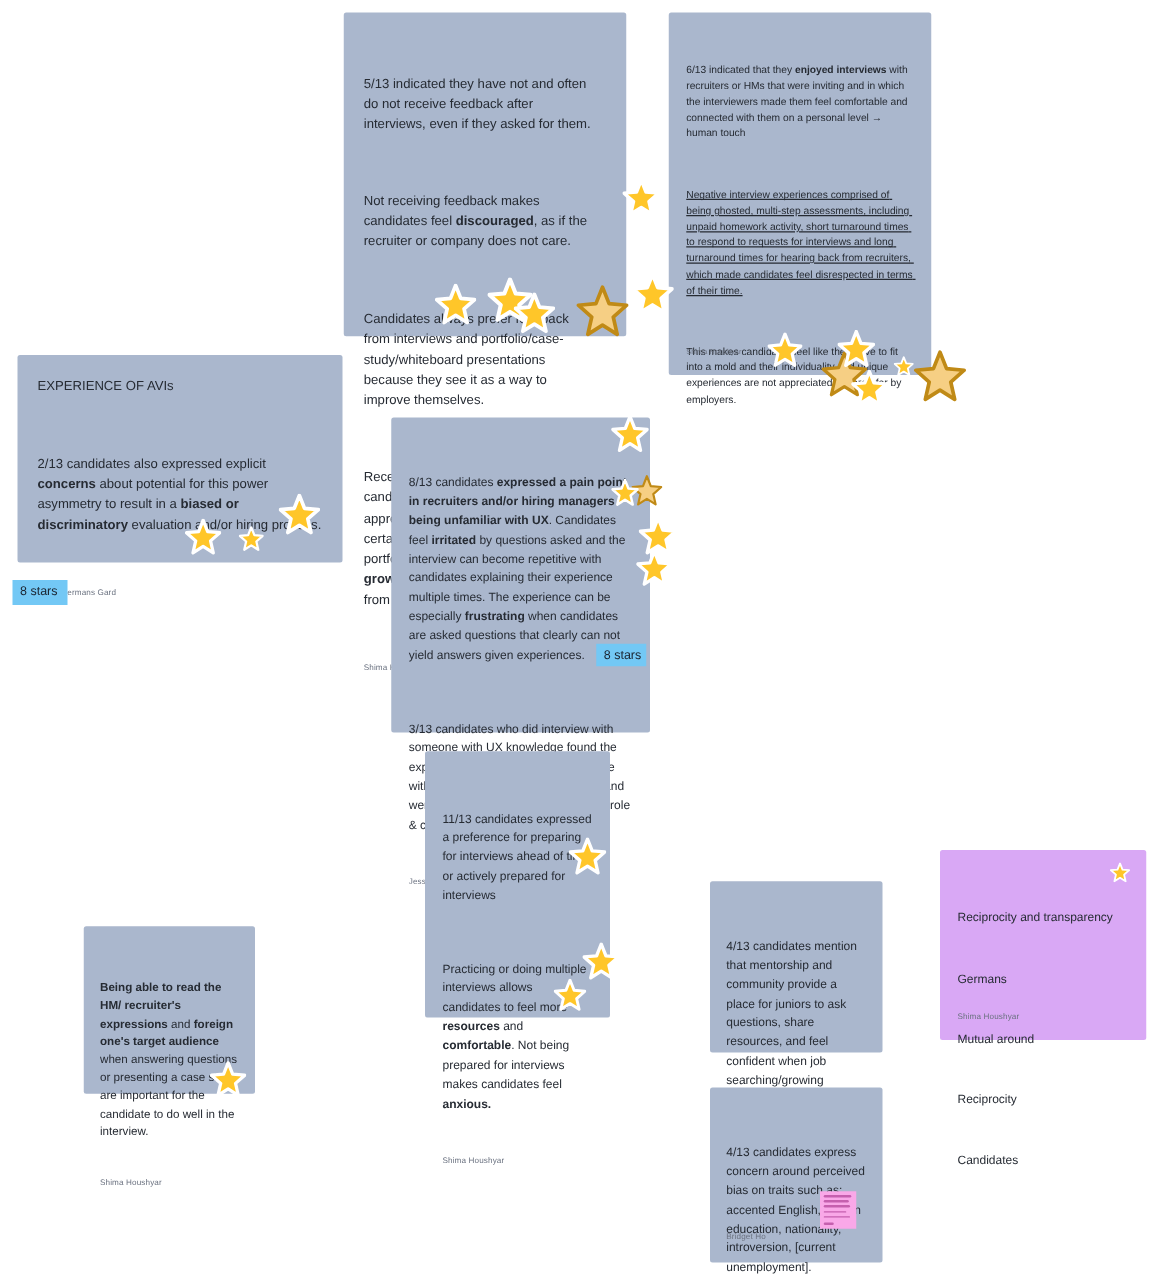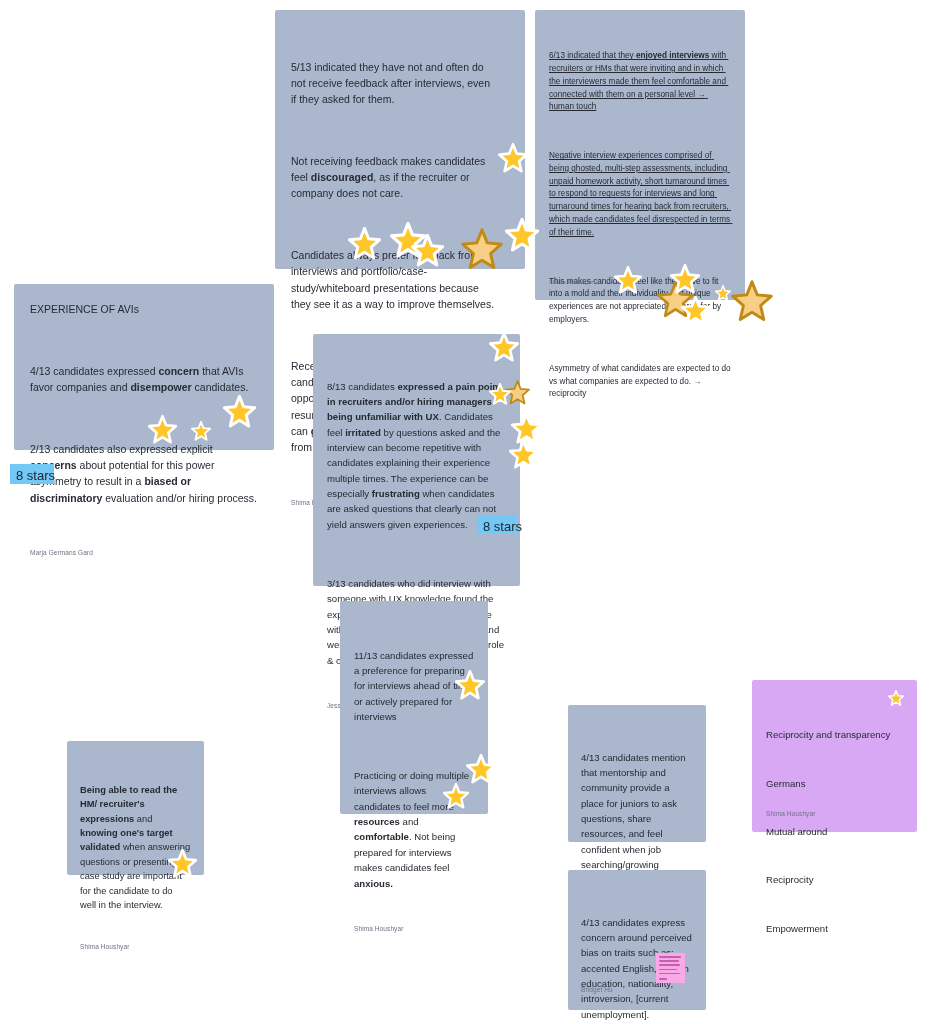--- a/index.html
+++ b/index.html
@@ -56,21 +56,21 @@
     pointer-events: none;
     line-height: 0;
   }
   .star svg { display: block; }
 
   
   .blue-label {
     position: absolute;
     background: #73c8f5;
     color: #1b2430;
-    font-size: 13px;
+    font-size: 10px;
     line-height: 1;
     padding: 5px 6px 6px 6px;
     box-sizing: border-box;
     white-space: nowrap;
   }
 
   
   .pink-note {
     position: absolute;
     background: #f9a8e8;
@@ -90,44 +90,42 @@
   .pink-note .line.s3 { width: 93%; }
   .pink-note .line.s4 { width: 80%; }
   .pink-note .line.s5 { width: 90%; }
   .pink-note .line.s6 { width: 34%; margin-top: 4px; }
 </style>
 </head>
 <body>
 
 <div id="board">
 
-  <div class="card" style="left:275px; top:10px; width:250px; height:259px; padding:16px 28px 8px 16px;">
+  <div class="card" style="left:275px; top:10px; width:226px; height:259px; padding:16px 28px 8px 16px;">
     <div class="card-body">
       <p class="card-para">5/13 indicated they have not and often do not receive feedback after interviews, even if they asked for them.</p>
       <p class="card-para">Not receiving feedback makes candidates feel <b>discouraged</b>, as if the recruiter or company does not care.</p>
       <p class="card-para">Candidates always prefer feedback from interviews and portfolio/case-study/whiteboard presentations because they see it as a way to improve themselves.</p>
       <p class="card-para">Receiving feedback OTOH makes candidates feel <b>validated</b>, appreciating the opportunity to clarify certain things on their resume or portfolio, and feeling like they can <b>grow and improve</b>, even if rejected from a job.</p>
     </div>
     <div class="author" style="margin-top:10px;">Shima Houshyar</div>
   </div>
 
   <div class="card" style="left:535px; top:10px; width:210px; height:290px; padding:15px 14px 8px 14px;">
     <div class="card-body" style="font-size:8.2px; line-height:1.55;">
-      <p class="card-para" style="margin-bottom:11px;text-decoration:underline;">6/13 indicated that they <b>enjoyed interviews</b> with recruiters or HMs that were inviting and in which the interviewers made them feel comfortable and connected with them on a personal level → human touch</p>
+      <p class="card-para" style="margin-bottom:11px;">6/13 indicated that they <b>enjoyed interviews</b> with recruiters or HMs that were inviting and in which the interviewers made them feel comfortable and connected with them on a personal level → human touch</p>
       <p class="card-para" style="margin-bottom:11px;text-decoration:underline;">Negative interview experiences comprised of being ghosted, multi-step assessments, including unpaid homework activity, short turnaround times to respond to requests for interviews and long turnaround times for hearing back from recruiters, which made candidates feel disrespected in terms of their time.</p>
       <p class="card-para" style="margin-bottom:11px;">This makes candidates feel like they have to fit into a mold and their individuality and unique experiences are not appreciated or cared for by employers.</p>
-      <p class="card-para">Asymmetry of what candidates are expected to do vs what companies are expected to do. → reciprocity</p>
     </div>
     <div class="author" style="position:absolute; left:14px; bottom:14px; font-size:5.8px;">Shima Houshyar</div>
   </div>
 
   <div class="card" style="left:14px; top:284px; width:260px; height:166px; padding:17px 16px 10px 16px;">
     <div class="card-title">EXPERIENCE OF AVIs</div>
     <div class="card-body">
-      <p class="card-para">4/13 candidates expressed <b>concern</b> that AVIs favor companies and <b>disempower</b> candidates.</p>
       <p class="card-para">2/13 candidates also expressed explicit <b>concerns</b> about potential for this power asymmetry to result in a <b>biased or discriminatory</b> evaluation and/or hiring process.</p>
     </div>
     <div class="author" style="margin-top:10px;">Marja Germans Gard</div>
   </div>
 
   <div class="card" style="left:313px; top:334px; width:207px; height:252px; padding:14px 14px 8px 14px;">
     <div class="card-body" style="font-size:9.6px; line-height:1.6;">
       <p class="card-para">8/13 candidates <b>expressed a pain point in recruiters and/or hiring managers being unfamiliar with UX</b>. Candidates feel <b>irritated</b> by questions asked and the interview can become repetitive with candidates explaining their experience multiple times. The experience can be especially <b>frustrating</b> when candidates are asked questions that clearly can not yield answers given experiences.</p>
       <p class="card-para">3/13 candidates who did interview with someone with UX knowledge found the experience to be a much more positive with candidates feeling <b>appreciated</b> and were able to get a better sense of the role &amp; company.</p>
     </div>
@@ -137,21 +135,21 @@
   <div class="card" style="left:340px; top:601px; width:148px; height:213px; padding:16px 14px 8px 14px;">
     <div class="card-body" style="font-size:9.6px; line-height:1.6;">
       <p class="card-para">11/13 candidates expressed a preference for preparing for interviews ahead of time or actively prepared for interviews</p>
       <p class="card-para">Practicing or doing multiple interviews allows candidates to feel more <b>resources</b> and <b>comfortable</b>. Not being prepared for interviews makes candidates feel <b>anxious.</b></p>
     </div>
     <div class="author" style="margin-top:2px;">Shima Houshyar</div>
   </div>
 
   <div class="card" style="left:67px; top:741px; width:137px; height:134px; padding:13px 13px 8px 13px;">
     <div class="card-body" style="font-size:9.3px; line-height:1.55;">
-      <p class="card-para"><b>Being able to read the HM/ recruiter's expressions</b> and <b>knowing one's target validated</b> when answering questions or presenting a case study are important for the candidate to do well in the interview.</p>
+      <p class="card-para"><b>Being able to read the HM/ recruiter's expressions</b> and <b>foreign one's target audience</b> when answering questions or presenting a case study are important for the candidate to do well in the interview.</p>
     </div>
     <div class="author" style="margin-top:1px;">Shima Houshyar</div>
   </div>
 
   <div class="card" style="left:568px; top:705px; width:138px; height:137px; padding:14px 13px 8px 13px;">
     <div class="card-body" style="font-size:9.6px; line-height:1.6;">
       <p class="card-para">4/13 candidates mention that mentorship and community provide a place for juniors to ask questions, share resources, and feel confident when job searching/growing professionally</p>
     </div>
     <div class="author" style="margin-top:2px;">Bridget Ho</div>
   </div>
@@ -171,21 +169,21 @@
       <div class="line s6"></div>
     </div>
   </div>
 
   <div class="card purple" style="left:752px; top:680px; width:165px; height:152px; padding:15px 14px 8px 14px;">
     <div class="card-body" style="font-size:9.6px; line-height:1.68;">
       <p class="list-line">Reciprocity and transparency</p>
       <p class="list-line">Germans</p>
       <p class="list-line">Mutual around</p>
       <p class="list-line">Reciprocity</p>
-      <p class="list-line">Empowerment</p>
+      <p class="list-line">Candidates</p>
     </div>
     <div class="author" style="position:absolute; left:14px; bottom:14px;">Shima Houshyar</div>
   </div>
 
   <div class="blue-label" style="left:10px; top:464px; width:44px; height:20px;">8 stars</div>
   <div class="blue-label" style="left:477px; top:515px; width:40px; height:18px;">8 stars</div>
 
   <div id="star-layer">
       <div class="star" style="left: 498px; top: 143px; width: 30px; height: 30px;">
         <svg viewBox="0 0 100 100" width="30" height="30">

